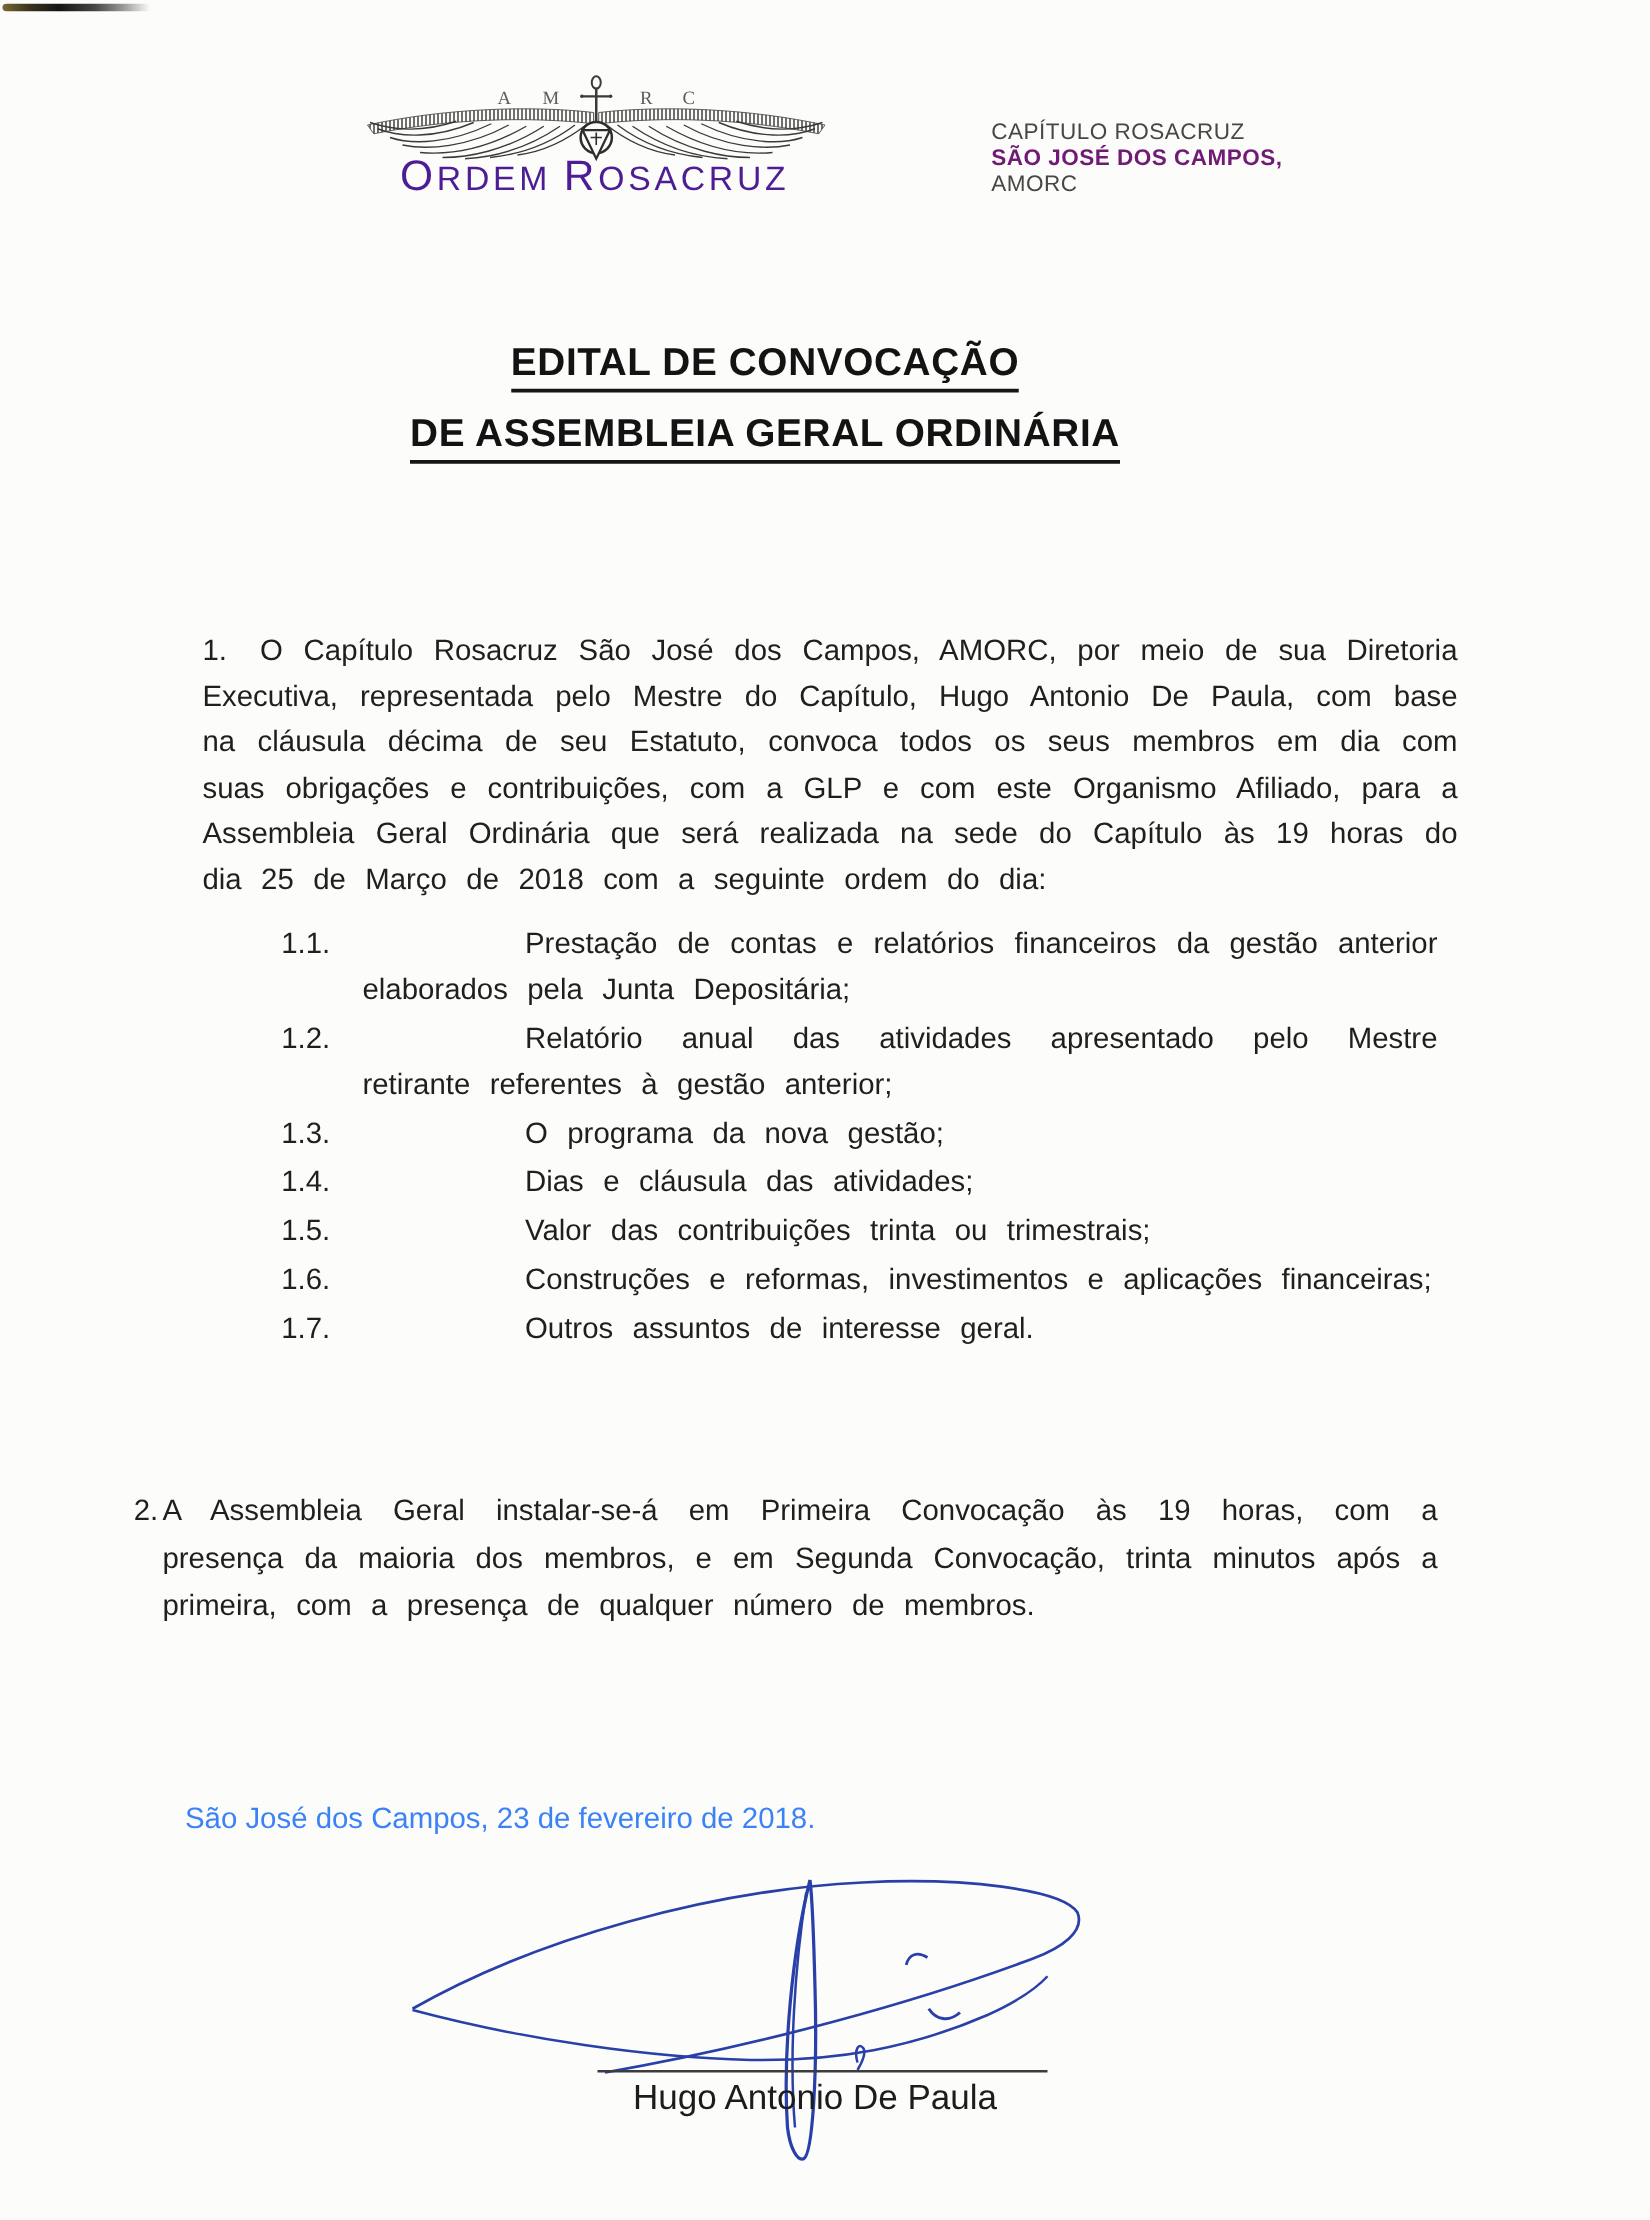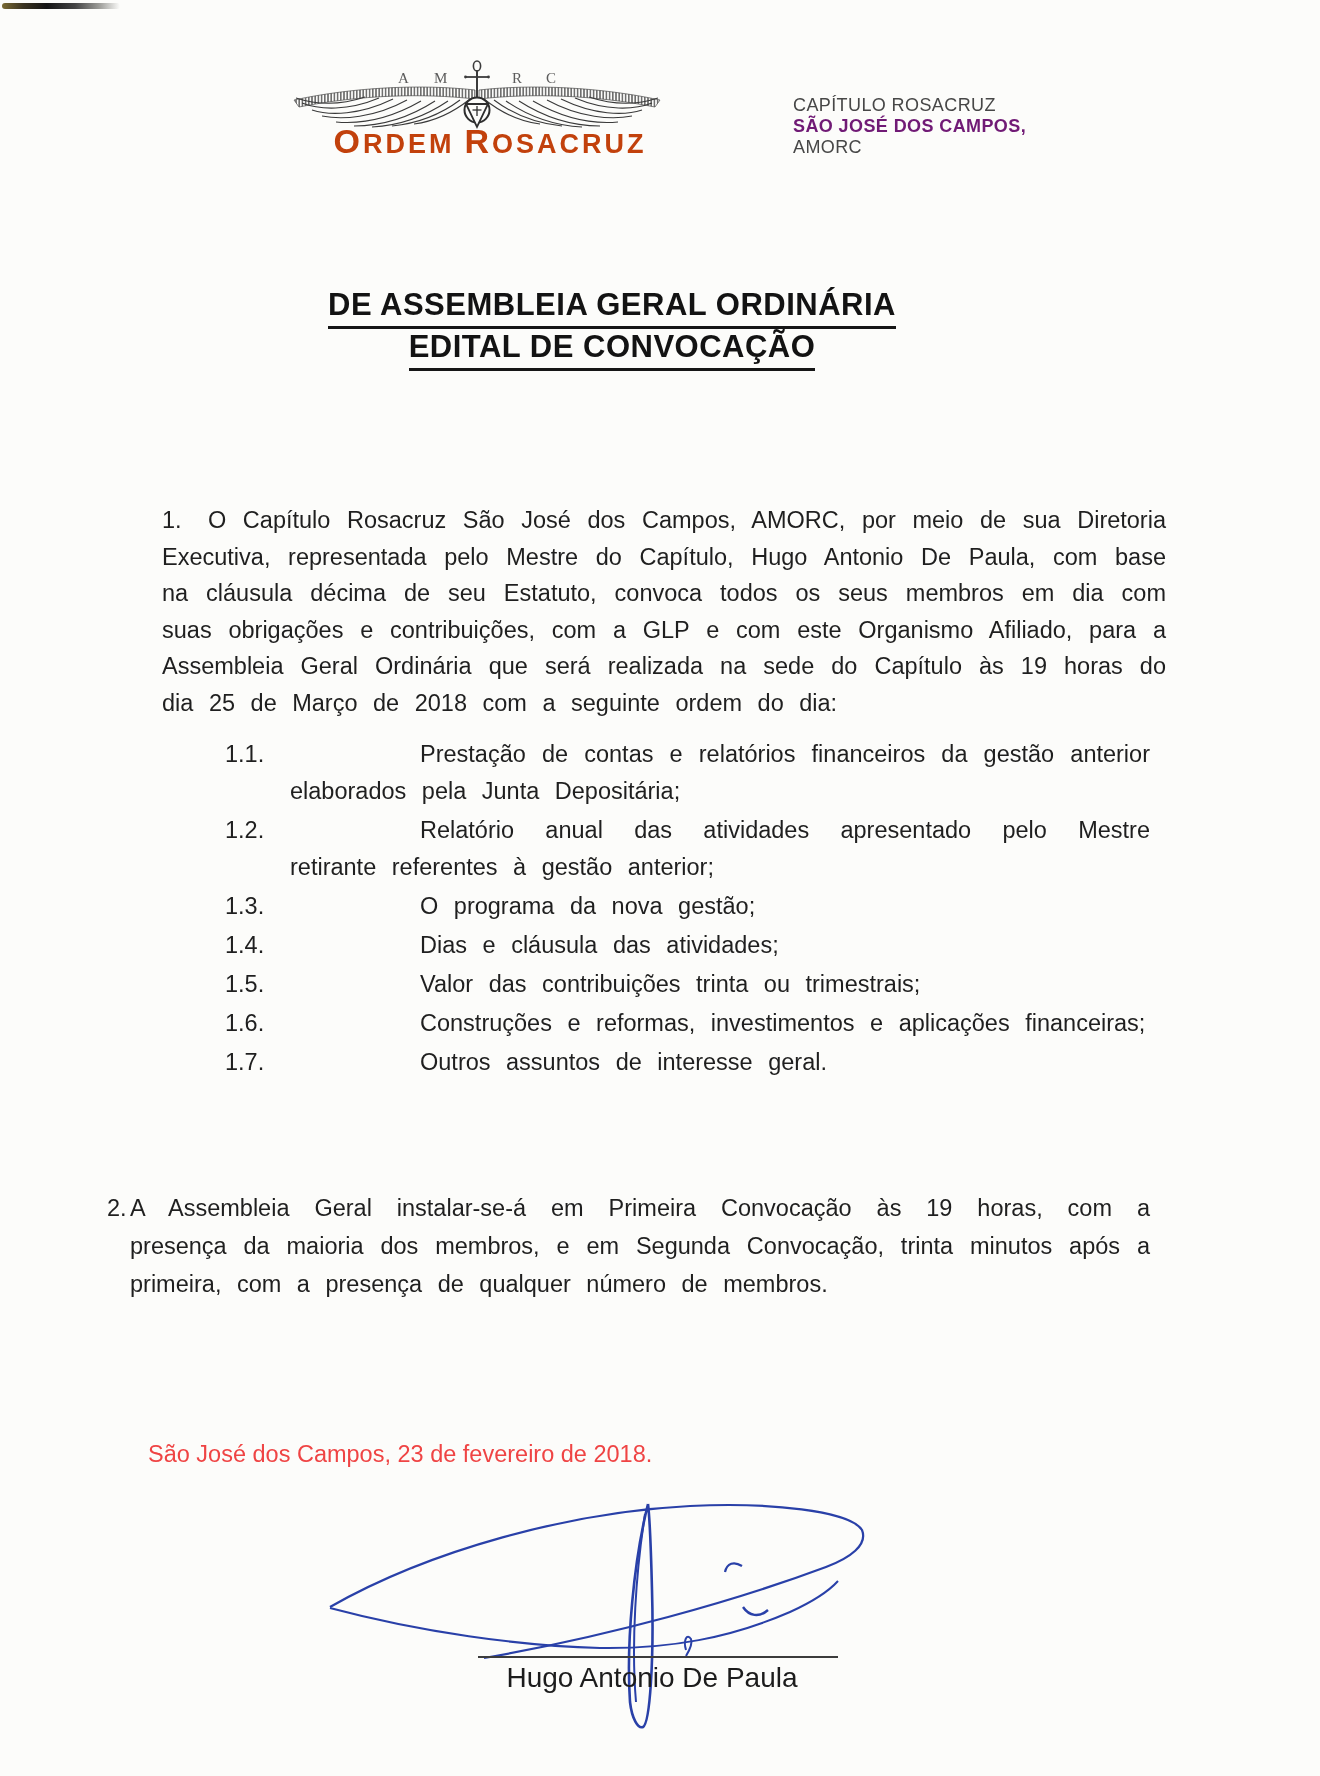--- a/index.html
+++ b/index.html
@@ -12,22 +12,22 @@
   .corner-streak{
     position:absolute; left:2px; top:3px; width:118px; height:6px;
     background:linear-gradient(to right,#7a6a33 0%,#3a3320 18%,#141414 38%,#444 62%,#9a9a96 82%,rgba(200,200,196,0) 100%);
     border-radius:3px;
   }
   
   .emblem{position:absolute; left:272px; top:56px;}
   .emblem text{font-family:"Liberation Serif", serif; fill:#5c5c5c;}
   .wordmark{
     position:absolute; left:320px; top:124px; width:340px;
-    text-align:center; white-space:nowrap; color:#c2410c;
-    font-family:"Liberation Sans", sans-serif; letter-spacing:3px;font-weight:bold;
+    text-align:left; white-space:nowrap; color:#4c1d95;
+    font-family:"Liberation Sans", sans-serif; letter-spacing:3px;
   }
   .wordmark .lead{font-size:34px; line-height:34px;}
   .wordmark .rest{font-size:27px; line-height:34px;}
   .wordmark .wgap{display:inline-block; width:10px;}
   .chapter-block{
     position:absolute; left:793px; top:78px;
     font-size:18px; line-height:21px; letter-spacing:.4px; color:#474747;margin-top:17px;
   }
   .chapter-block .bold-line{font-weight:bold; color:#701a75;}
   
@@ -40,21 +40,21 @@
   
   .bodytext{font-size:23.5px; color:#1f1f1f; text-align:justify; word-spacing:9px;}
   .para1{position:absolute; left:146px; top:486px; width:1004px; line-height:36.5px; margin:16px;}
   .pnum{display:inline-block; width:46px;}
   .agenda{position:absolute; left:290px; top:736px; width:860px;}
   .aitem{position:relative; text-indent:130px; line-height:37px; margin:0 0 2px 0;}
   .anum{position:absolute; left:-65px; top:0; text-indent:0;}
   .para2{position:absolute; left:130px; top:1189px; width:1020px; line-height:38px; margin:0;}
   .p2num{position:absolute; left:-23px; top:0;}
   
-  .dateline{position:absolute; left:148px; top:1441px; font-size:23.5px; color:#ef4444;}
+  .dateline{position:absolute; left:148px; top:1441px; font-size:23.5px; color:#3b82f6;}
   .signature-svg{position:absolute; left:290px; top:1492px;}
   .sig-line{position:absolute; left:478px; top:1656px; width:360px; height:0; border-top:2px solid #3c3c3c;}
   .signer-name{position:absolute; left:452px; top:1662px; width:400px; text-align:center; font-size:28px; color:#1c1c1c;}
   .signer-role{position:absolute; left:452px; top:1697px; width:400px; text-align:center; font-size:21.5px; color:#222;}
 </style>
 </head>
 <body>
 
 <div class="page">
 
@@ -116,22 +116,22 @@
 
   <div class="wordmark" id="wordmark"><span class="lead">O</span><span class="rest">RDEM</span><span class="wgap"></span><span class="lead">R</span><span class="rest">OSACRUZ</span></div>
 
   <div class="chapter-block">
     <div>CAPÍTULO ROSACRUZ</div>
     <div class="bold-line">SÃO JOSÉ DOS CAMPOS,</div>
     <div>AMORC</div>
   </div>
 
   <div class="title-wrap">
+    <div><span class="title-line">EDITAL DE CONVOCAÇÃO</span></div>
     <div><span class="title-line title-line2">DE ASSEMBLEIA GERAL ORDINÁRIA</span></div>
-    <div><span class="title-line">EDITAL DE CONVOCAÇÃO</span></div>
   </div>
 
   <p class="para1 bodytext">
     <span class="pnum">1.</span><span>O Capítulo Rosacruz São José dos Campos, AMORC, por meio de sua Diretoria Executiva, representada pelo Mestre do Capítulo, Hugo Antonio De Paula, com base na cláusula décima de seu Estatuto, convoca todos os seus membros em dia com suas obrigações e contribuições, com a GLP e com este Organismo Afiliado, para a Assembleia Geral Ordinária que será realizada na sede do Capítulo às 19 horas do dia 25 de Março de 2018 com a seguinte ordem do dia:</span>
   </p>
 
   <div class="agenda bodytext" id="agenda">
     <div class="aitem">
       <span class="anum">1.1.</span><span class="atext">Prestação de contas e relatórios financeiros da gestão anterior elaborados pela Junta Depositária;</span>
     </div>

